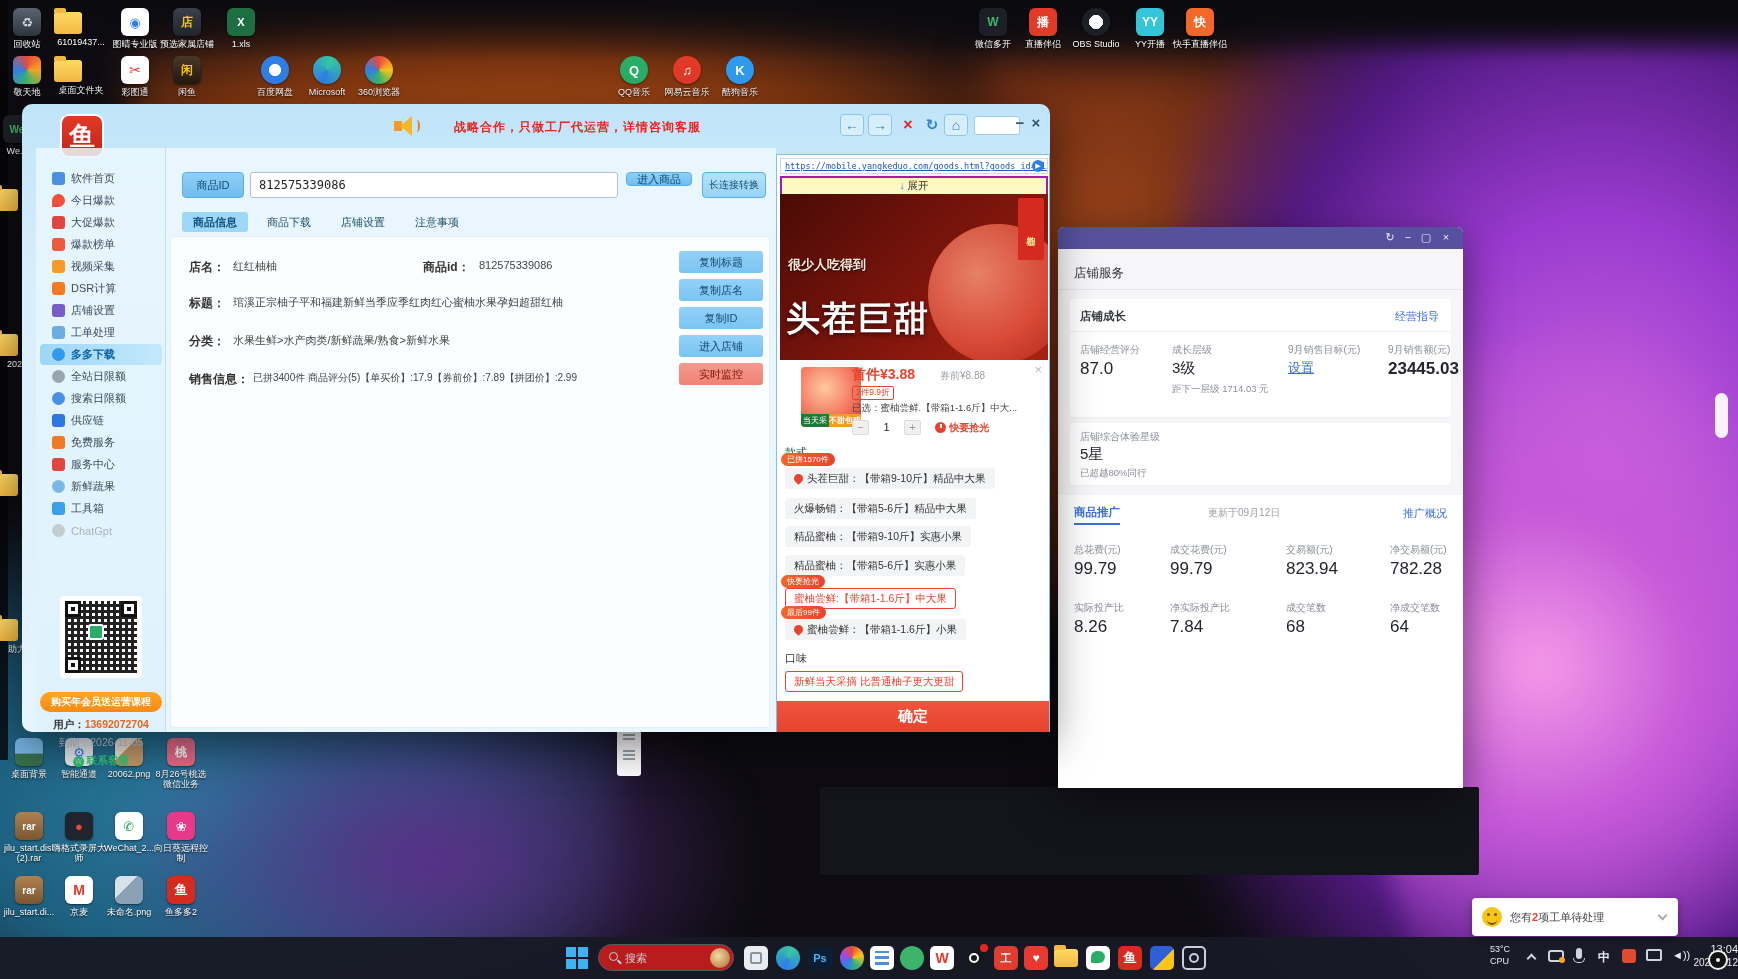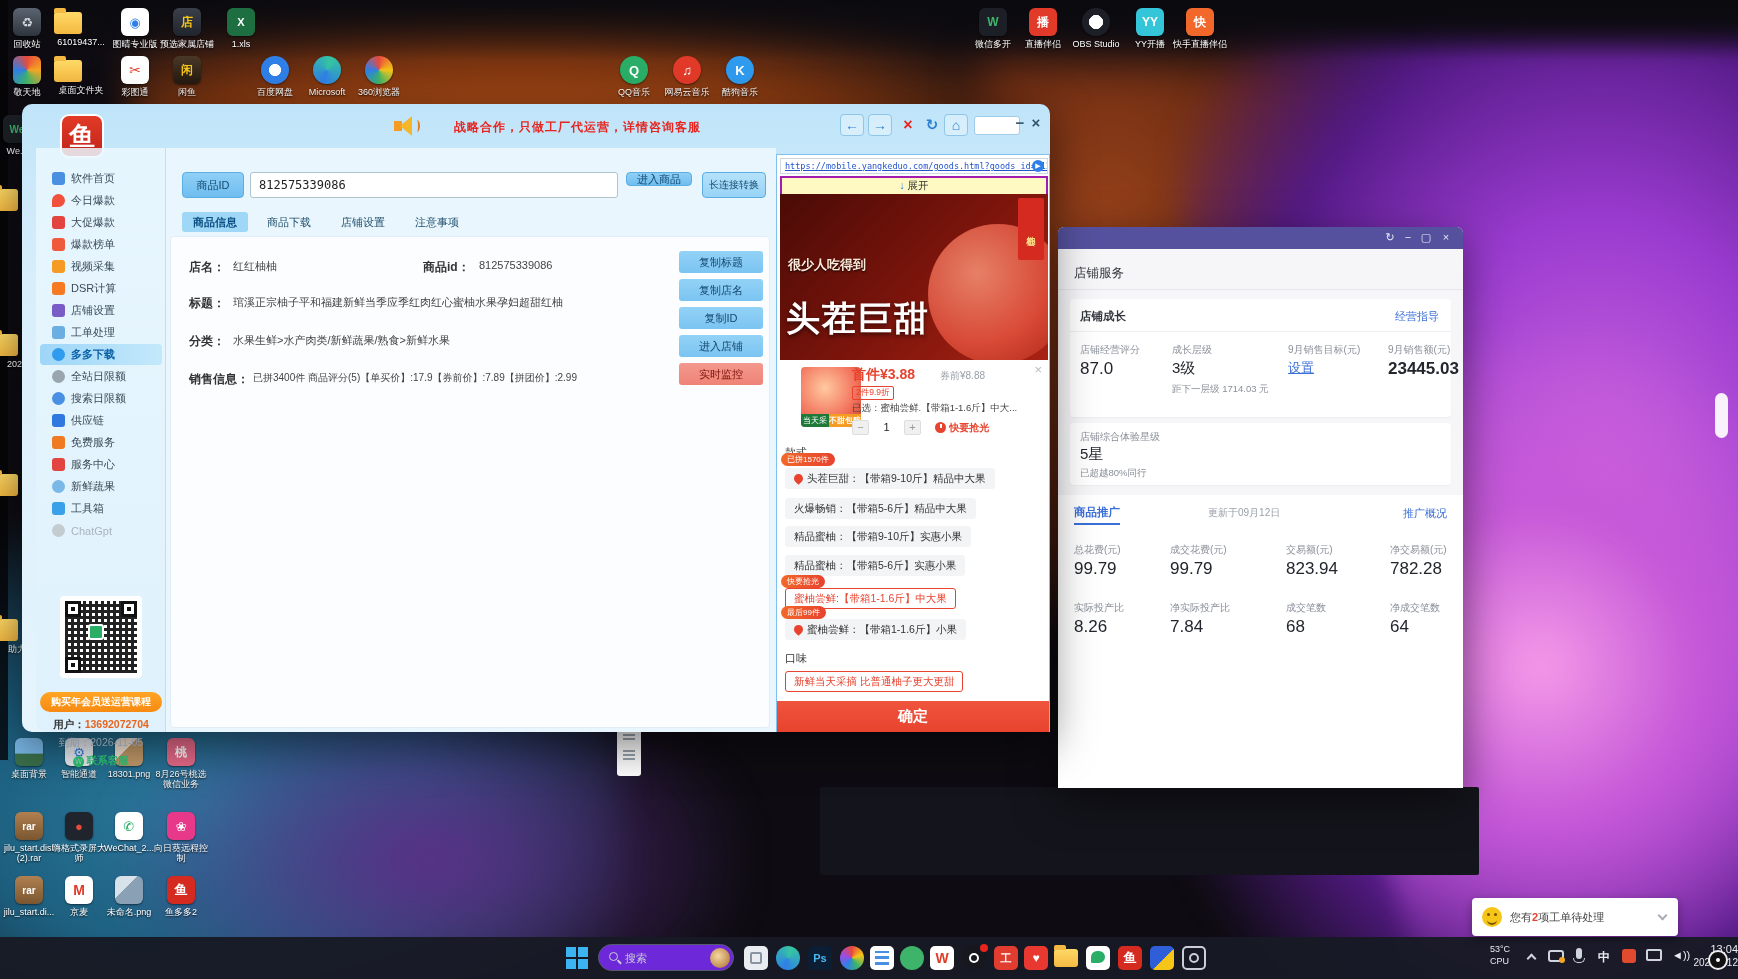--- a/index.html
+++ b/index.html
@@ -118,21 +118,21 @@
   .smiley { position:absolute; left:10px; top:9px; width:20px; height:20px; border-radius:50%; background:#f5c518; }
   .smiley:before { content:""; position:absolute; left:5px; top:6px; width:3px; height:3px; border-radius:50%; background:#7a5200; box-shadow:7px 0 0 #7a5200; }
   .smiley:after { content:""; position:absolute; left:5px; top:10px; width:10px; height:6px; border-bottom:2px solid #7a5200; border-radius:0 0 10px 10px; }
   .chev-down { position:absolute; right:12px; top:14px; width:7px; height:7px; border-right:2px solid #a8adb5; border-bottom:2px solid #a8adb5; transform:rotate(45deg); }
 
   
   #taskbar { left:0; top:937px; width:1738px; height:42px; background:rgba(23,26,36,.96); z-index:15; }
   .tb-tile { position:absolute; top:9px; width:24px; height:24px; border-radius:5px; }
   .winlogo { display:grid; grid-template-columns:10px 10px; grid-template-rows:10px 10px; gap:2px; }
   .winlogo div { background:#3db4f2; }
-  .search-pill { position:absolute; left:598px; top:7px; width:136px; height:27px; border-radius:14px; background:#6d28d9; border:1px solid #565c6e; }
+  .search-pill { position:absolute; left:598px; top:7px; width:136px; height:27px; border-radius:14px; background:#b91c1c; border:1px solid #565c6e; }
   .mag { position:absolute; left:10px; top:7px; width:9px; height:9px; border:1.5px solid #c9ced8; border-radius:50%; }
   .mag:after { content:""; position:absolute; left:7px; top:8px; width:5px; height:1.5px; background:#c9ced8; transform:rotate(45deg); }
   .tray-txt { position:absolute; color:#e8eaef; font-size:10px; }
   .tray-chev { position:absolute; width:7px; height:7px; border-left:2px solid #d0d4dc; border-top:2px solid #d0d4dc; transform:rotate(45deg); }
   .rec-circle { position:absolute; left:1708px; top:950px; width:20px; height:20px; border:2px solid #eee; border-radius:50%; background:#111; z-index:30; }
   .rec-circle:after { content:""; position:absolute; left:6px; top:6px; width:4px; height:4px; background:#fff; border-radius:50%; }
 </style>
 </head>
 <body>
 
@@ -254,21 +254,21 @@
 <div class="dicon" style="left:2px;top:738px">
   <div class="ic" style="background:linear-gradient(180deg,#7ab8e8 55%,#3a6f4a 56%)"></div>
   <div class="lb">桌面背景</div>
 </div>
 <div class="dicon" style="left:52px;top:738px">
   <div class="ic ic-center" style="background:#e9edf2;color:#2f7fe8;font-size:13px">⚙</div>
   <div class="lb">智能通道</div>
 </div>
 <div class="dicon" style="left:102px;top:738px">
   <div class="ic" style="background:linear-gradient(135deg,#f5e6d8 40%,#c49a6a 41%)"></div>
-  <div class="lb">18301.png</div>
+  <div class="lb">20062.png</div>
 </div>
 <div class="dicon" style="left:154px;top:738px">
   <div class="ic ic-center" style="background:#e86a8a;color:#fff;font-size:12px">桃</div>
   <div class="lb">8月26号桃选微信业务</div>
 </div>
 
 <div class="dicon" style="left:2px;top:812px">
   <div class="ic ic-center" style="background:linear-gradient(180deg,#b08050,#7a5630);color:#fff;font-size:10px">rar</div>
   <div class="lb">jilu_start.dist(2).rar</div>
 </div>

